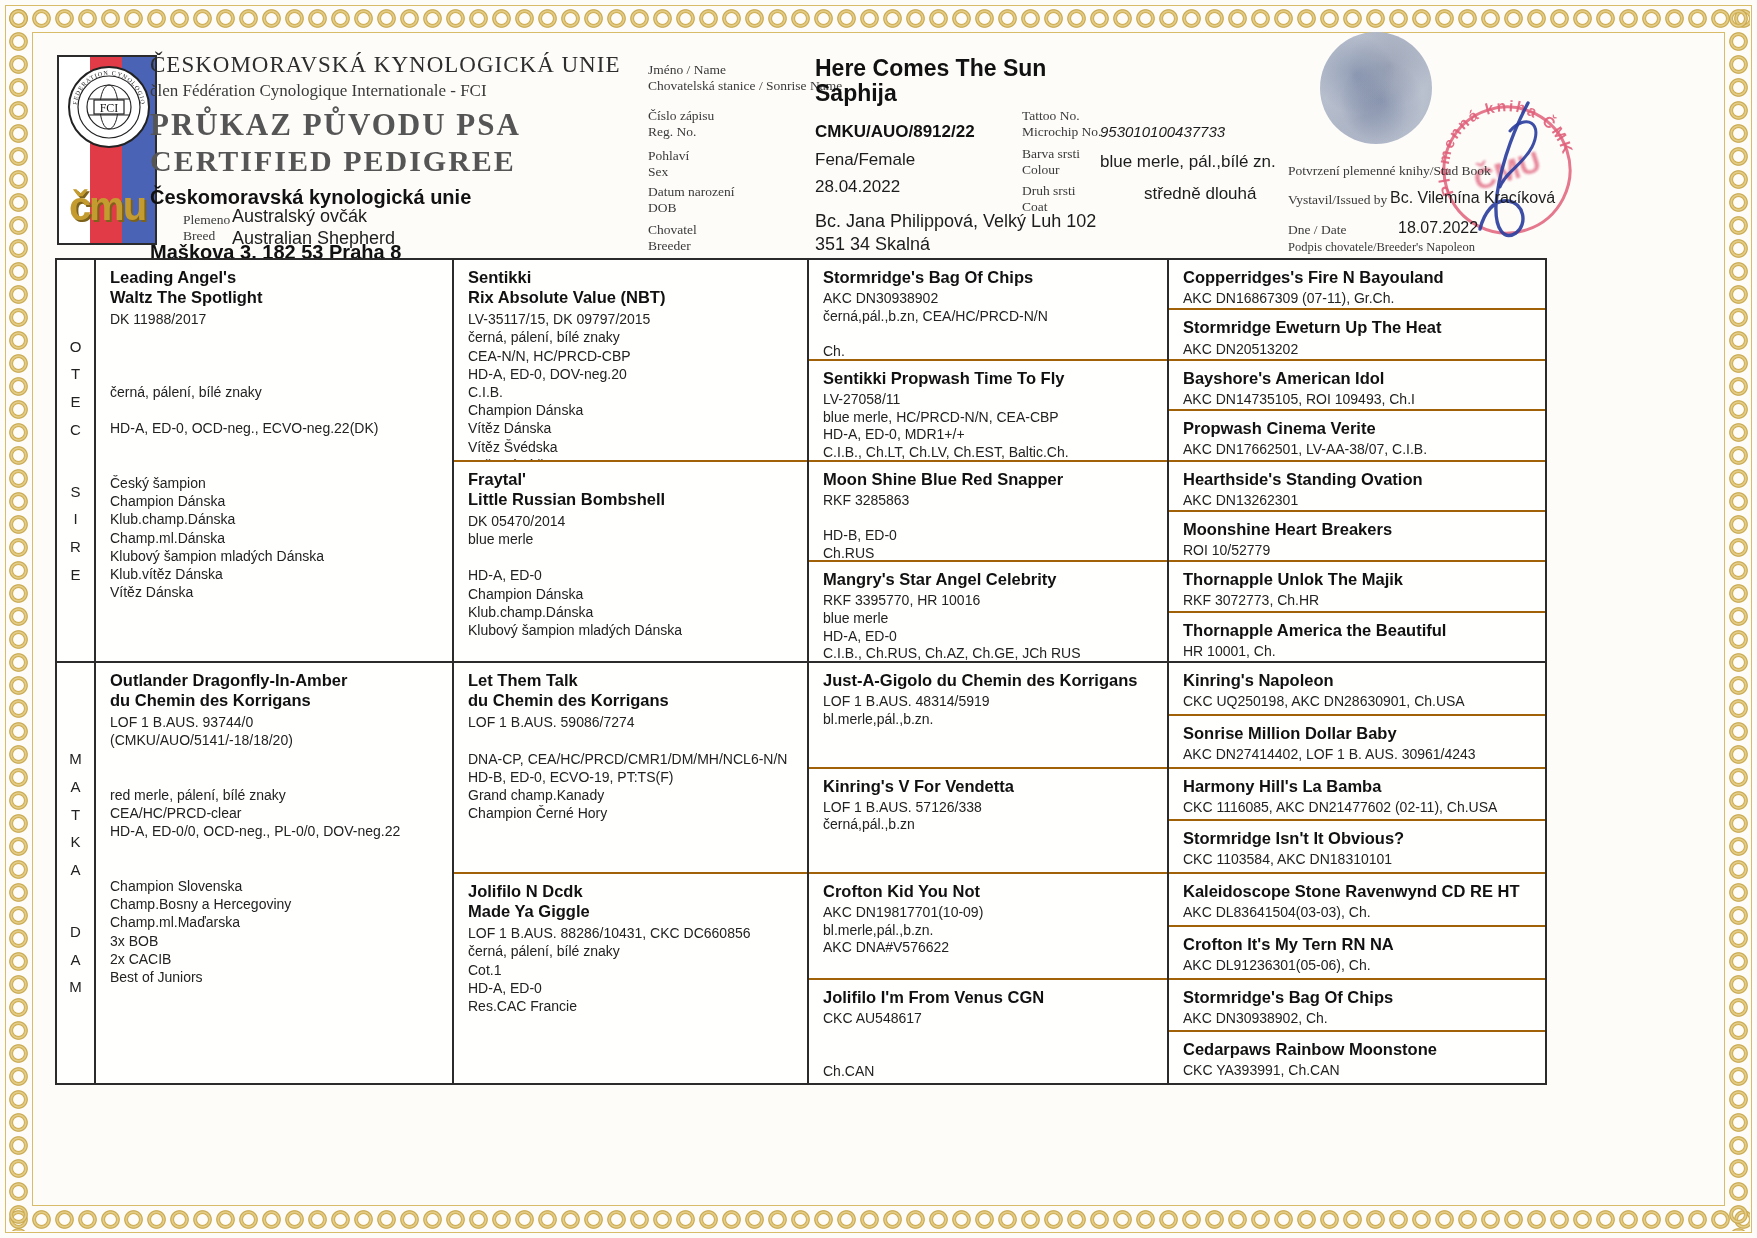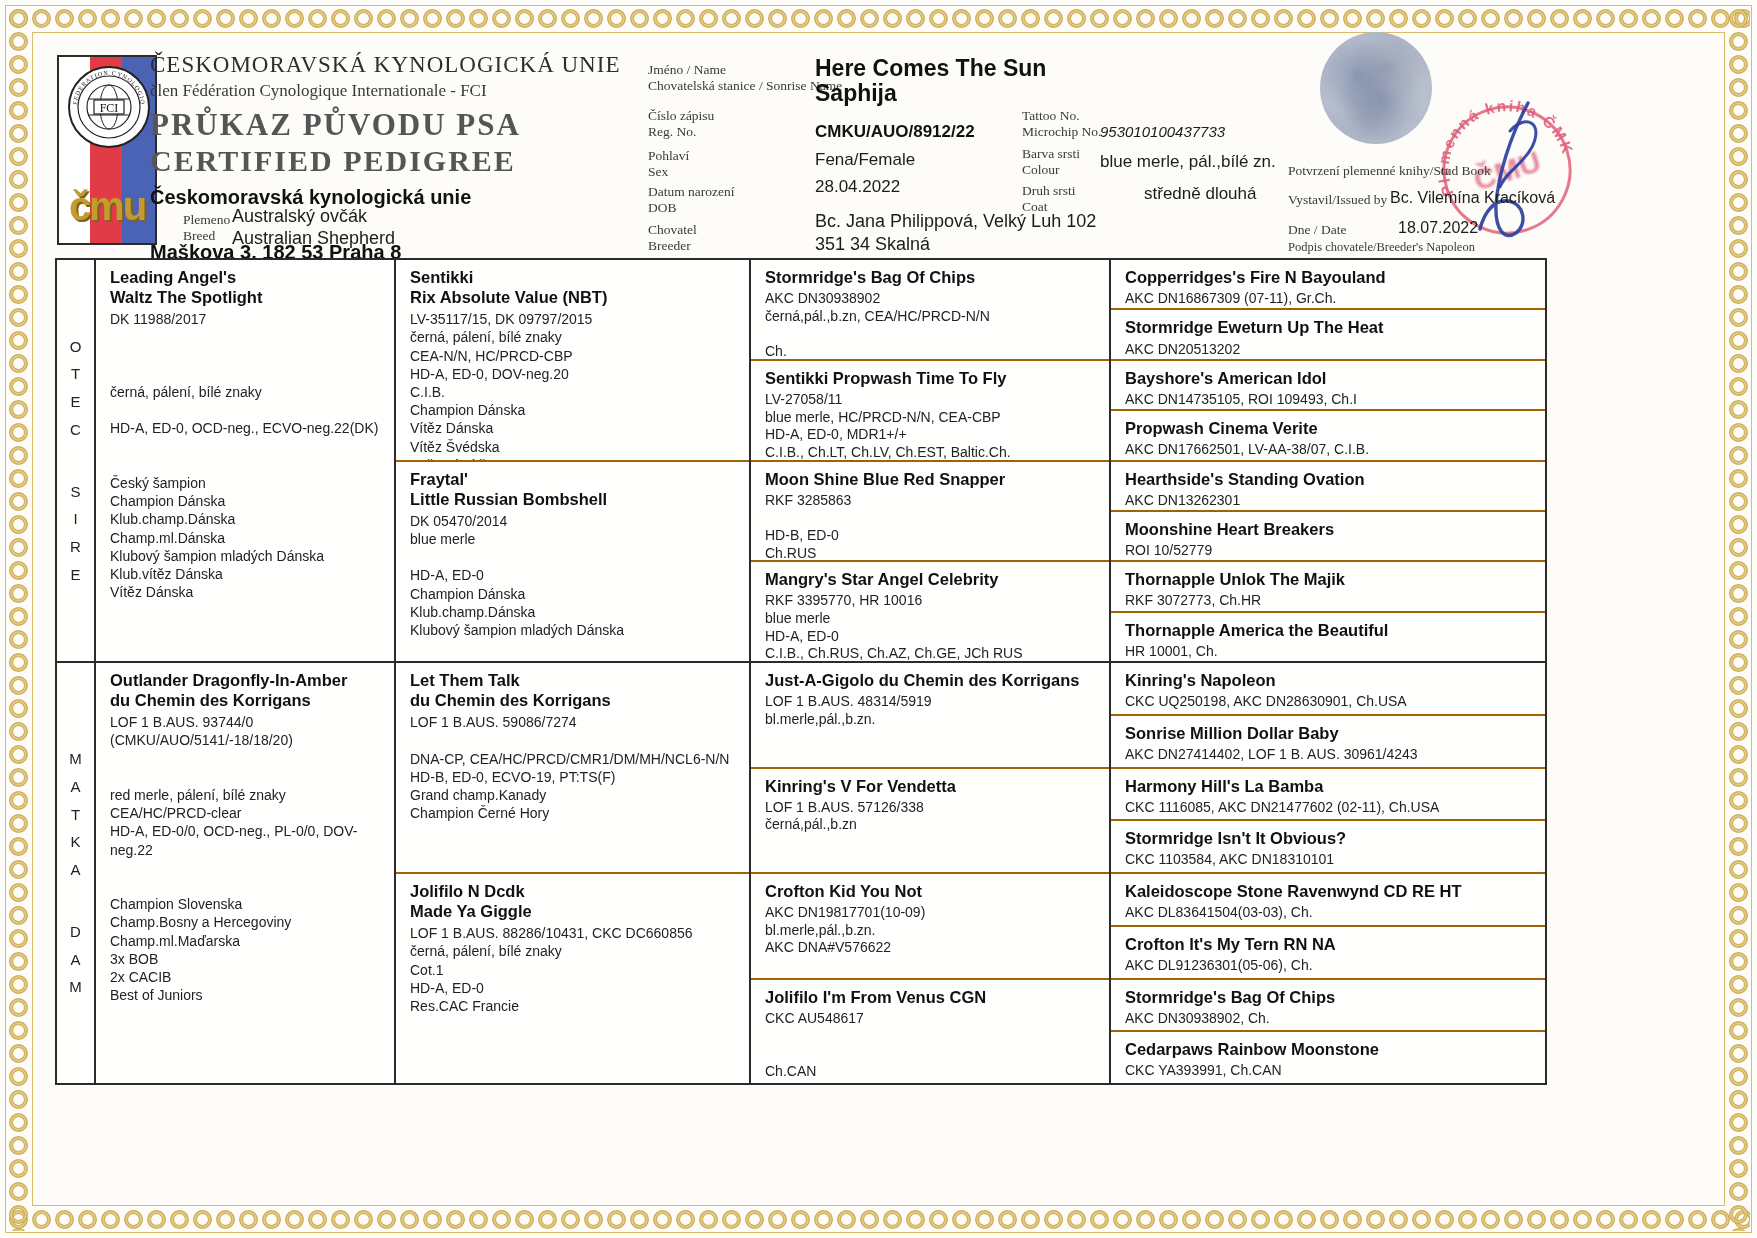--- a/index.html
+++ b/index.html
@@ -43,21 +43,21 @@
     filter:blur(.4px); }
   .stamp-wrap { position:absolute; left:1432px; top:95px; width:150px; height:150px; transform:rotate(-18deg); }
 
   
   .pedigree { position:absolute; left:55px; top:258px; width:1492px; height:827px; border:2px solid #2b2b2b; background:#fffffe; display:flex; flex-direction:column; }
   .half { display:flex; flex-direction:row; min-height:0; }
   .half-sire { height:403px; border-bottom:2px solid #2b2b2b; }
   .half-dam { flex:1; }
   .labelcol { width:37px; display:flex; flex-direction:column; align-items:center; justify-content:center; gap:34px; }
   .vword { width:13px; word-break:break-all; text-align:center; font-size:15px; line-height:1.85; color:#222; }
-  .gen1 { width:300px; }
+  .gen1 { width:358px; }
   .gencol { display:flex; flex-direction:column; border-left:2px solid #2b2b2b; min-height:0; }
   .gen2 { width:355px; }
   .gen3 { width:360px; }
   .gen4 { flex:1; }
   .gencol > .cell { flex:1; border-top:2px solid #a16207; }
   .gencol > .cell:first-child { border-top:none; }
   .cell { padding:7px 10px 2px 14px; overflow:hidden; }
   .cell .name { font-weight:bold; font-size:16.5px; line-height:1.22; white-space:pre-line; color:#111; }
   .cell .lines { font-size:14px; line-height:1.26; white-space:pre-line; margin-top:3px; color:#222; }
   .gen1 .lines, .gen2 .lines { line-height:1.3; }

